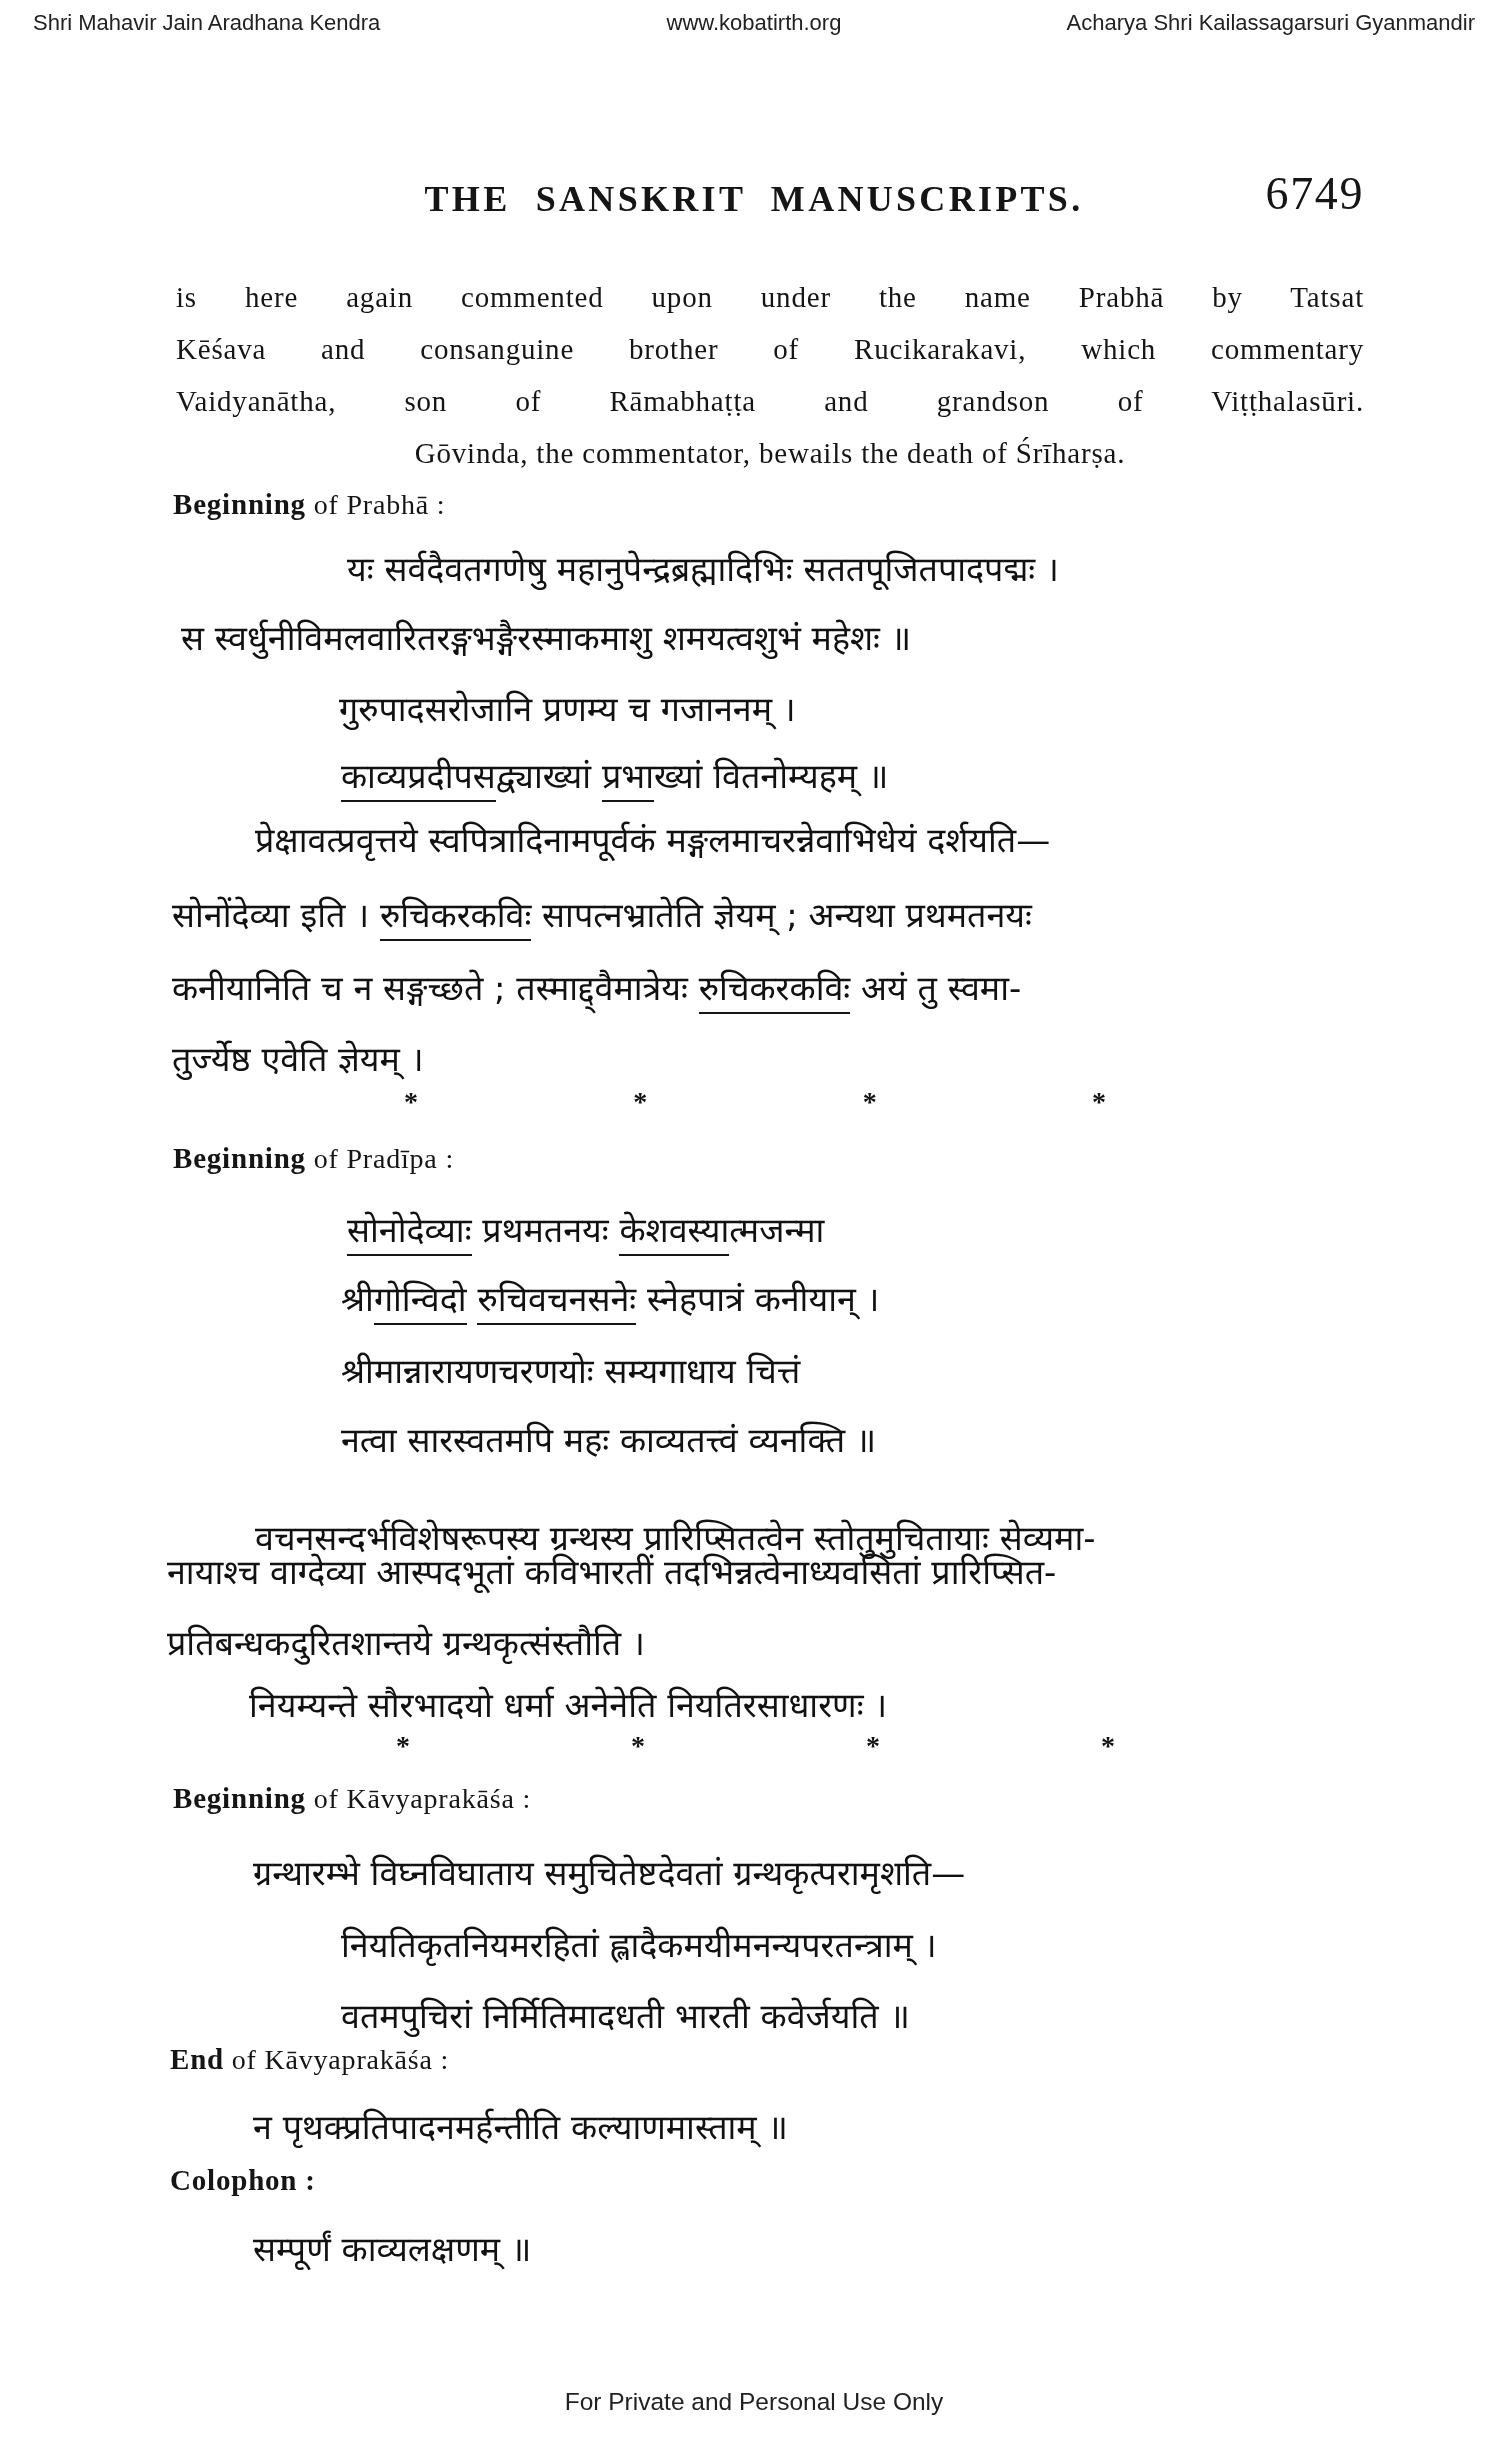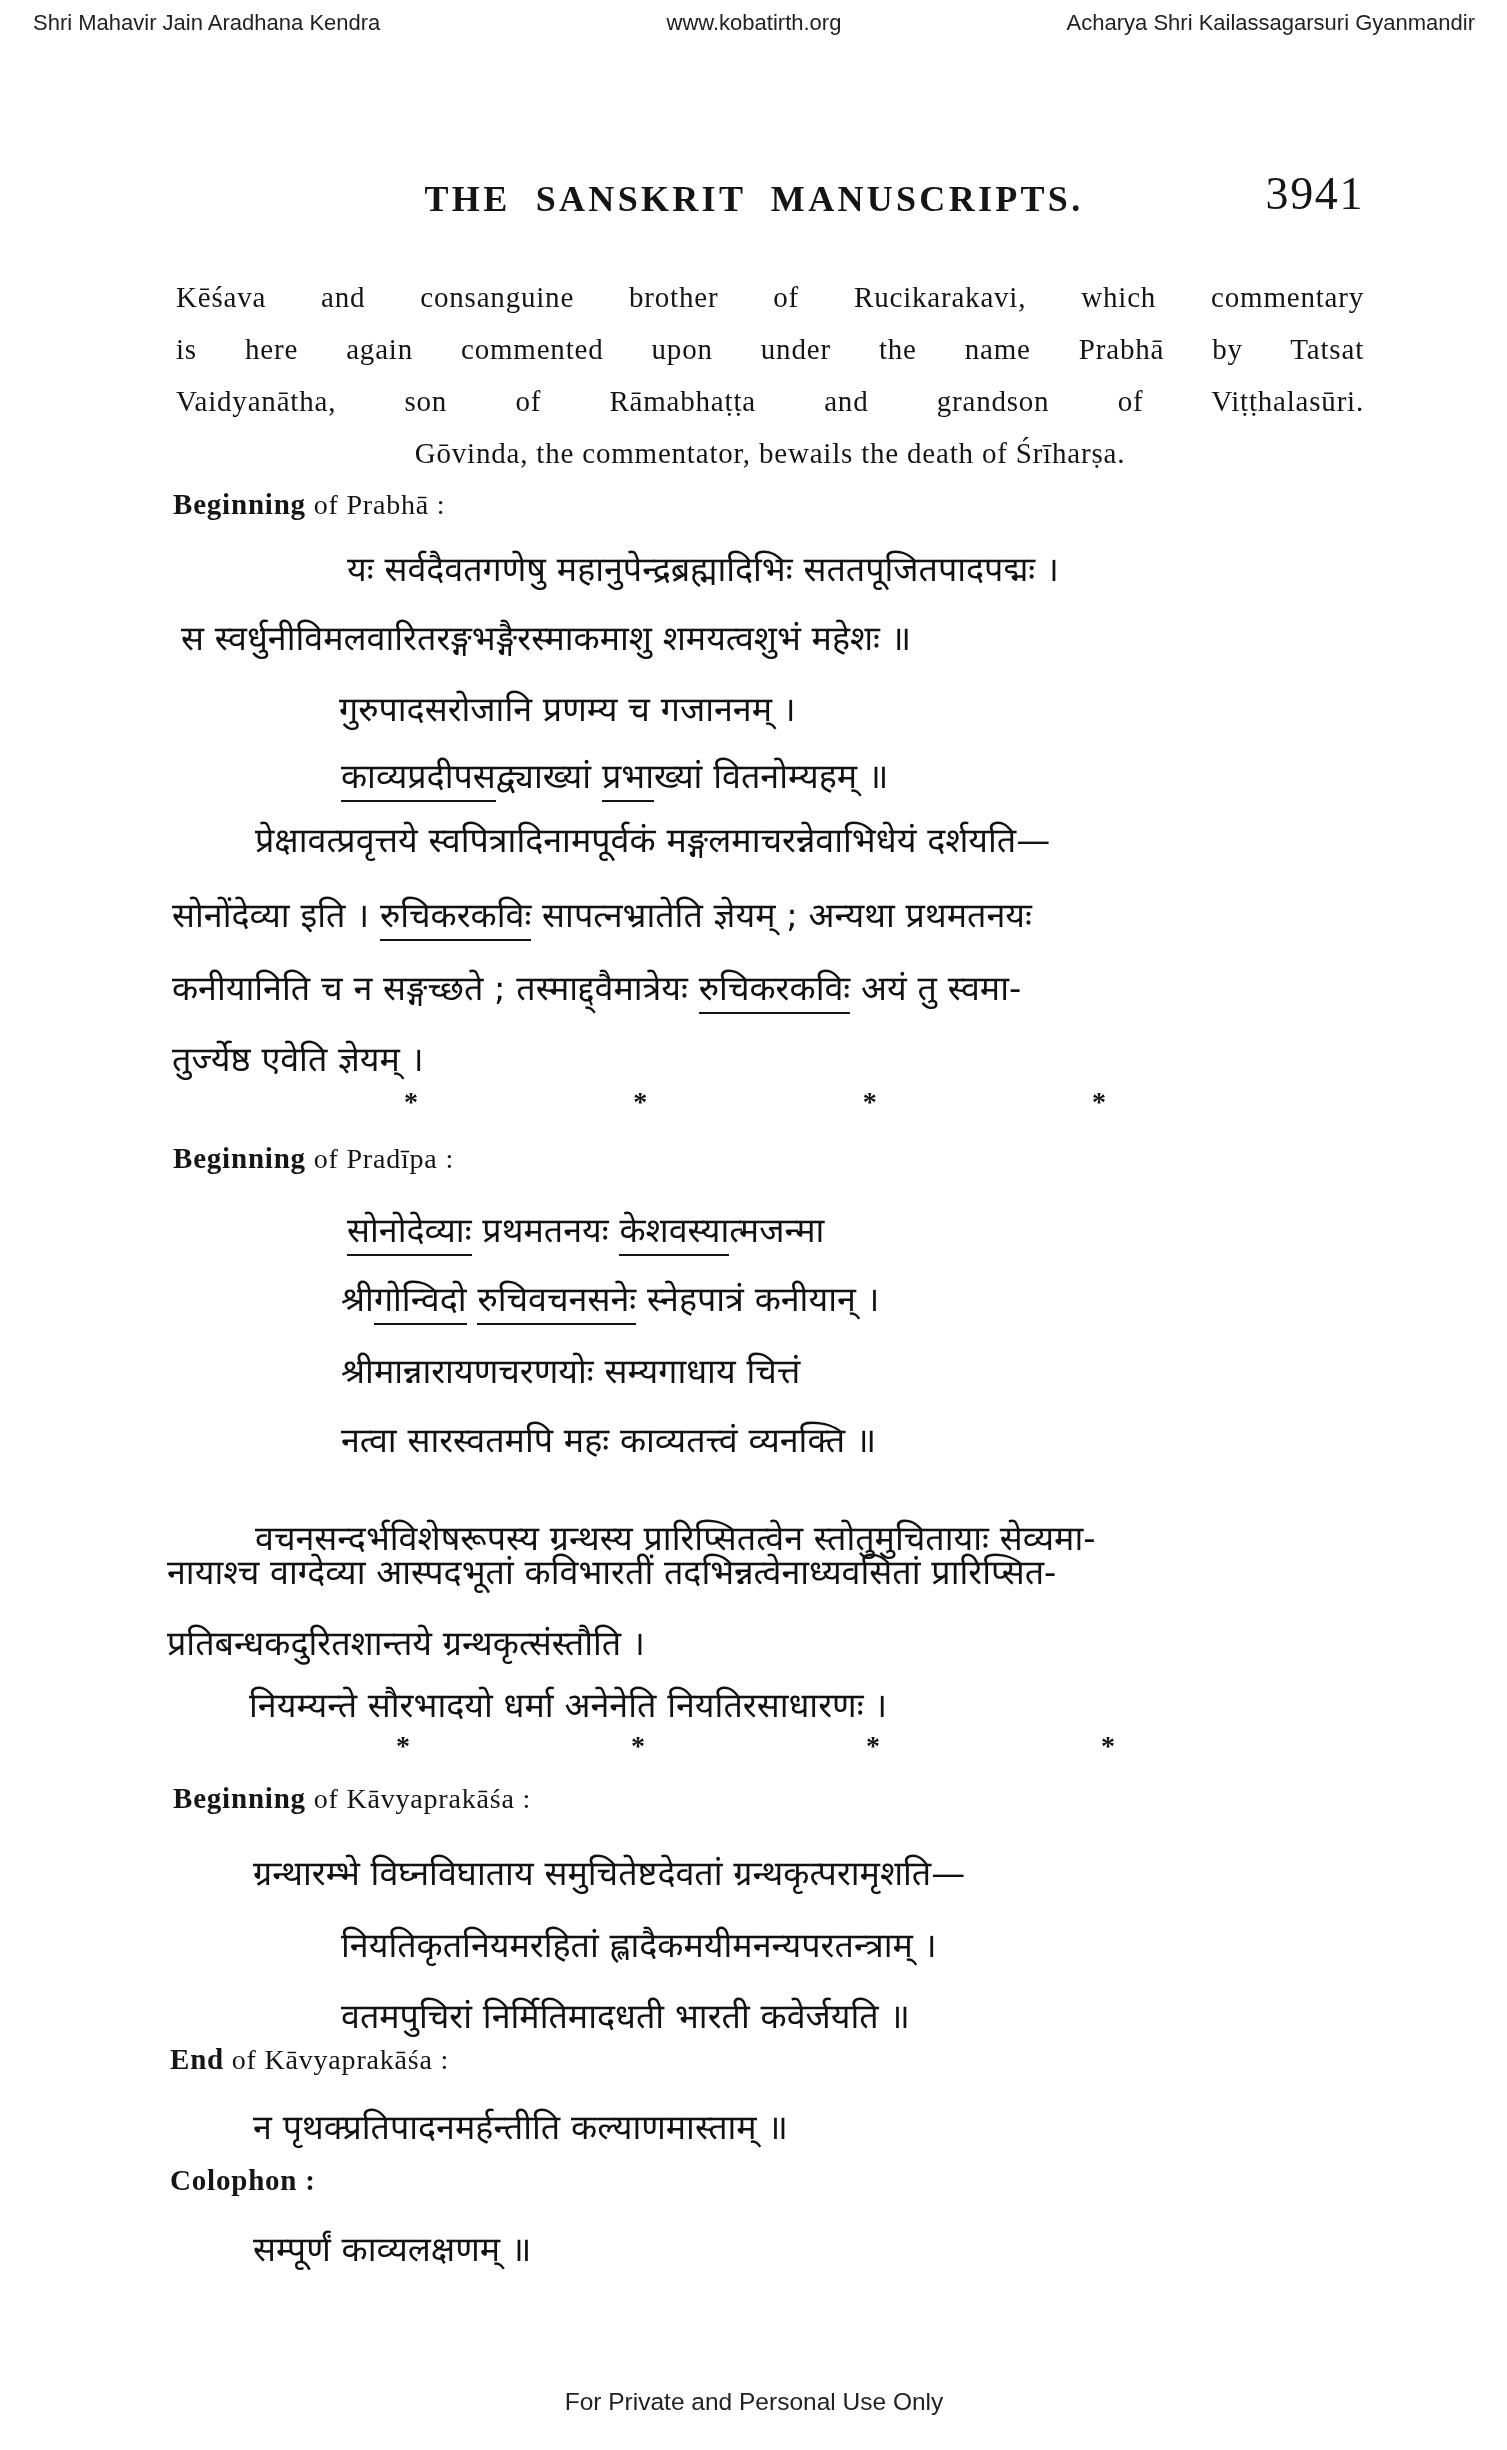--- a/index.html
+++ b/index.html
@@ -71,25 +71,25 @@
 
   <div class="topbar">
     <span class="center">www.kobatirth.org</span>
     <span>Shri Mahavir Jain Aradhana Kendra</span>
     <span>Acharya Shri Kailassagarsuri Gyanmandir</span>
   </div>
 
   <div class="titlerow">
     <span class="doc-title">THE SANSKRIT MANUSCRIPTS.</span>
   </div>
-  <div class="pageno">3941</div>
+  <div class="pageno">6749</div>
 
   <div class="engpara">
+    <div class="jl">is here again commented upon under the name Prabhā by Tatsat</div>
     <div class="jl">Kēśava and consanguine brother of Rucikarakavi, which commentary</div>
-    <div class="jl">is here again commented upon under the name Prabhā by Tatsat</div>
     <div class="jl">Vaidyanātha, son of Rāmabhaṭṭa and grandson of Viṭṭhalasūri.</div>
     <div class="ll">Gōvinda, the commentator, bewails the death of Śrīharṣa.</div>
   </div>
 
   <div class="heading" style="top:488px;left:173px;">
     <span class="hb">Beginning</span><span> of Prabhā :</span>
   </div>
 
   <div class="dn" style="top:546px;left:347px;">यः सर्वदैवतगणेषु महानुपेन्द्रब्रह्मादिभिः सततपूजितपादपद्मः ।</div>
   <div class="dn" style="top:615px;left:181px;">स स्वर्धुनीविमलवारितरङ्गभङ्गैरस्माकमाशु शमयत्वशुभं महेशः ॥</div>

